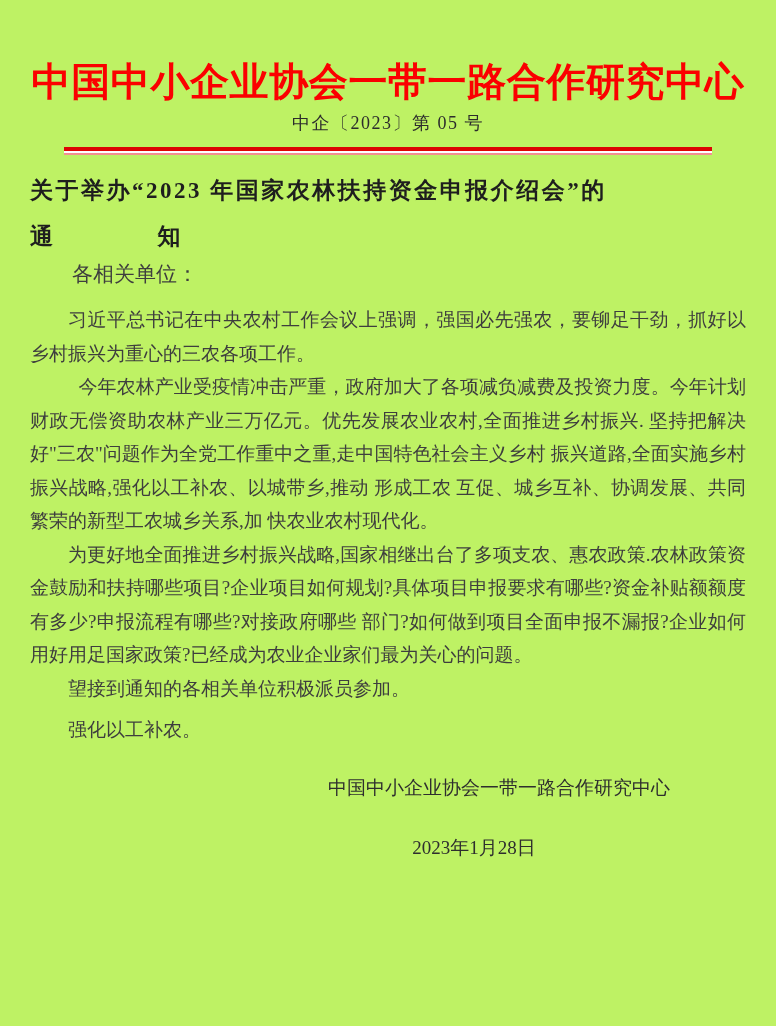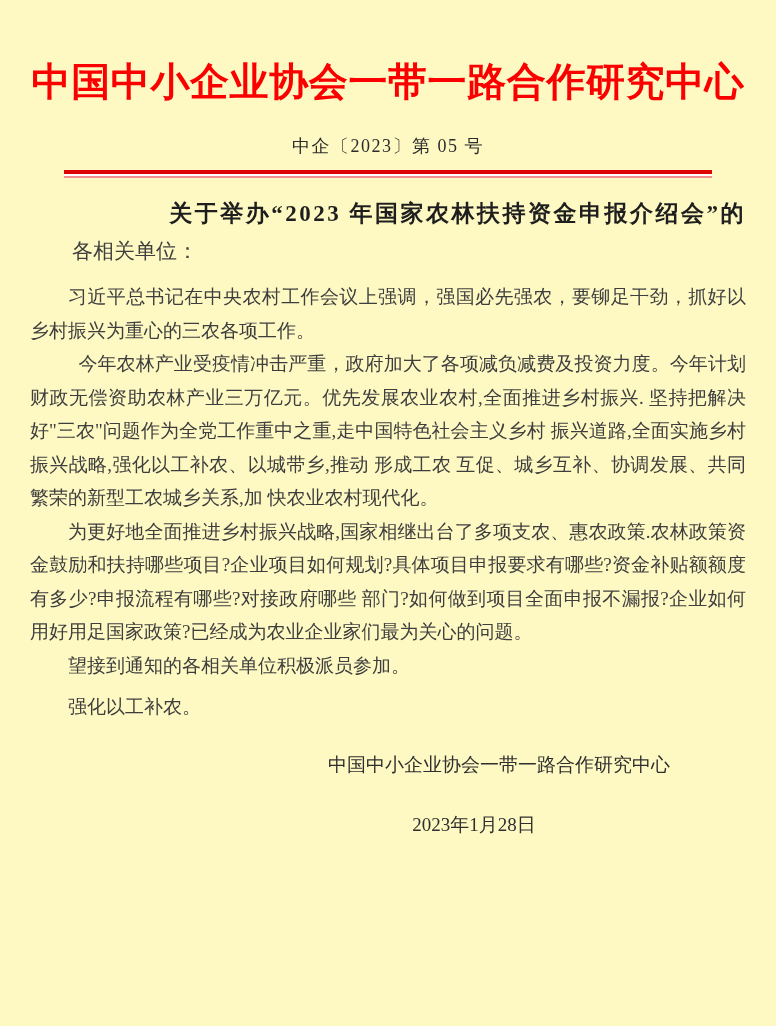--- a/index.html
+++ b/index.html
@@ -2,56 +2,56 @@
 <html><head>
 <meta charset="utf-8">
 <style>
   * { margin: 0; padding: 0; box-sizing: border-box; }
   html, body { background: #ffffff; }
   body { width: 776px; font-family: "Liberation Serif", "DejaVu Serif", serif; }
 
   .page {
     width: 776px;
     height: 1026px;
-    background: #fef9c3;
+    background: #bef264;
     padding: 58px 30px 0 30px;
     overflow: hidden;
     color: #3e3e3e;
   }
 
   .org-title {
     font-size: 39px;
     font-weight: bold;
     color: #fb0000;
     text-align: center;
     white-space: nowrap;
     letter-spacing: 0.6px;
     line-height: 48px;
   }
 
   .doc-number {
-    margin-top: 28px;
+    margin-top: 5px;
     font-size: 18px;
     letter-spacing: 1.5px;
     color: #2c2c2c;
     text-align: center;
     line-height: 24px;
   }
 
   .red-rule { margin: 12px auto 0 auto; width: 648px; }
   .red-rule .thick { height: 4px; background: #dd0404; }
   .red-rule .gap   { height: 2px; background: #ffffff; }
   .red-rule .thin  { height: 2px; background: #f29090; }
 
   .doc-title {
     margin-top: 20px;
     font-size: 23px;
     font-weight: bold;
     color: #1e1e1e;
-    text-align: right;
+    text-align: left;
     letter-spacing: 2.5px;
     line-height: 31px;
   }
   .doc-title.second { margin-top: 15px; }
 
   .salutation {
     margin-top: 6px;
     font-size: 21px;
     line-height: 33px;
     text-indent: 2em;
@@ -100,20 +100,21 @@
   <div class="doc-number">中企〔2023〕第 05 号</div>
 
   <div class="red-rule">
     <div class="thick"></div>
     <div class="gap"></div>
     <div class="thin"></div>
   </div>
 
   <div class="doc-title">关于举办“2023 年国家农林扶持资金申报介绍会”的</div>
 
+  <div class="doc-title second">通　　　　知</div>
 
   <p class="salutation">各相关单位：</p>
 
   <p class="para first">习近平总书记在中央农村工作会议上强调，强国必先强农，要铆足干劲，抓好以乡村振兴为重心的三农各项工作。</p>
 
   <p class="para deep-indent">今年农林产业受疫情冲击严重，政府加大了各项减负减费及投资力度。今年计划财政无偿资助农林产业三万亿元。优先发展农业农村,全面推进乡村振兴. 坚持把解决好"三农"问题作为全党工作重中之重,走中国特色社会主义乡村 振兴道路,全面实施乡村振兴战略,强化以工补农、以城带乡,推动 形成工农 互促、城乡互补、协调发展、共同繁荣的新型工农城乡关系,加 快农业农村现代化。</p>
 
   <p class="para">为更好地全面推进乡村振兴战略,国家相继出台了多项支农、惠农政策.农林政策资金鼓励和扶持哪些项目?企业项目如何规划?具体项目申报要求有哪些?资金补贴额额度有多少?申报流程有哪些?对接政府哪些 部门?如何做到项目全面申报不漏报?企业如何用好用足国家政策?已经成为农业企业家们最为关心的问题。</p>
 
 

